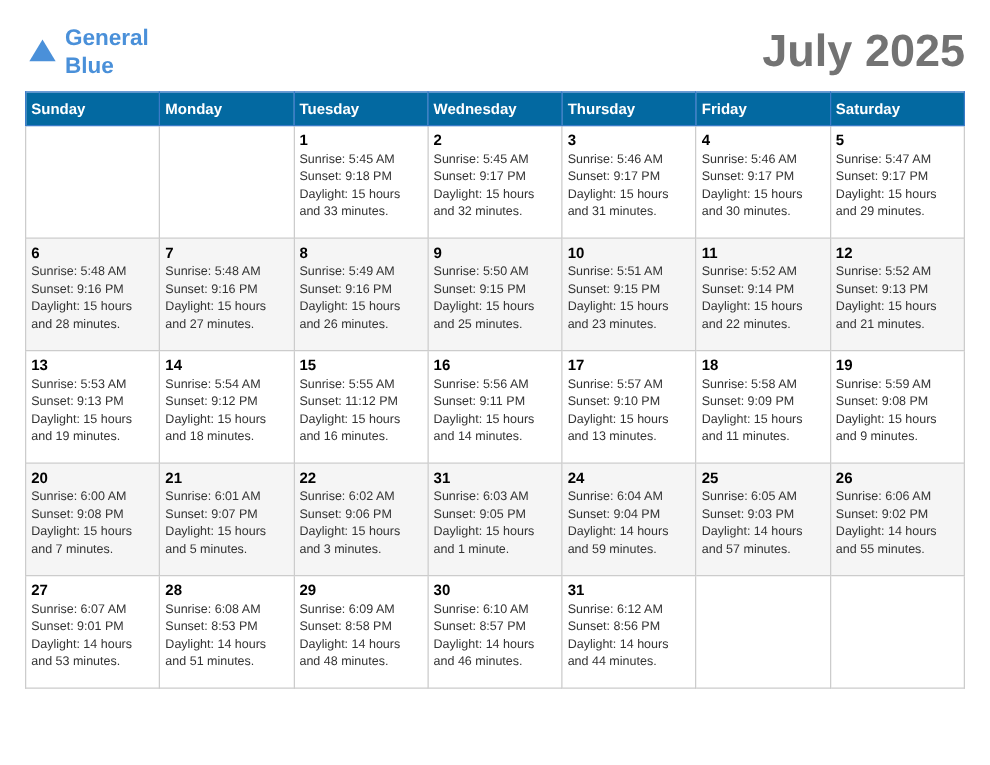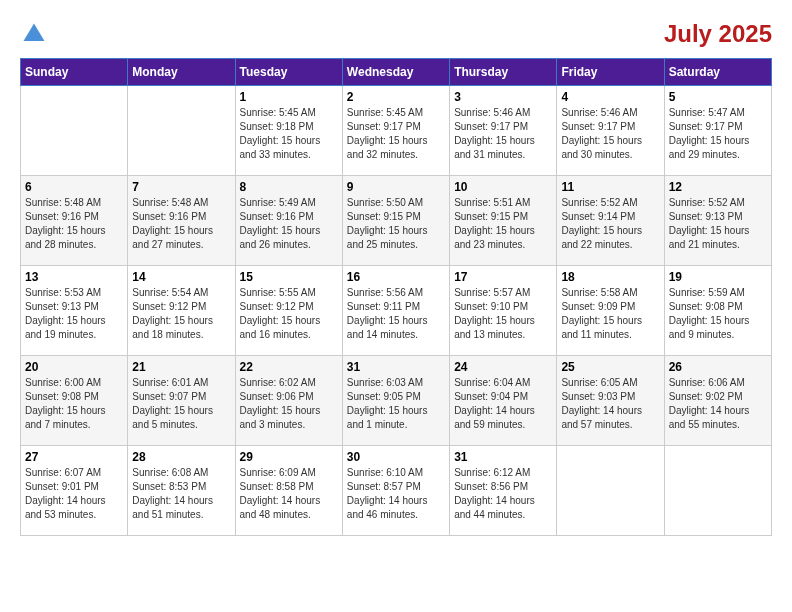--- a/index.html
+++ b/index.html
@@ -31,35 +31,35 @@
     }
     .logo-icon {
       width: 28px;
       height: 28px;
       margin-right: 4px;
     }
     .title-block {
       text-align: right;
     }
     .month-title {
-      font-size: 24px;
+      font-size: 36px;
       font-weight: bold;
-      color: #b91c1c;
+      color: #737373;
     }
     .location {
       font-size: 14px;
       color: #555;
     }
     table {
       width: 100%;
       border-collapse: collapse;
       font-size: 11px;
     }
     thead tr th {
-      background-color: #4c1d95;
+      background-color: #0369a1;
       color: white;
       padding: 6px 4px;
       text-align: left;
       font-size: 12px;
       font-weight: bold;
       border: 1px solid #3a7bc8;
     }
     tbody tr td {
       border: 1px solid #ccc;
       vertical-align: top;
@@ -88,20 +88,24 @@
     }
   </style>
 </head>
 <body>
 
 <div class="header">
   <div class="logo">
     <svg class="logo-icon" viewBox="0 0 40 40">
       <polygon points="20,5 35,30 5,30" fill="#4a90d9"></polygon>
     </svg>
+    <div class="logo-text">
+      <div><span>General</span></div>
+      <div><span style="color:#4a90d9">Blue</span></div>
+    </div>
   </div>
   <div class="title-block">
     <div class="month-title">July 2025</div>
   </div>
 </div>
 
 <table>
   <thead>
     <tr>
     <th>Sunday</th>
@@ -215,21 +219,21 @@
         <td>
           <div class="day-number">14</div>
           <div class="day-info" style="white-space: pre-line;">Sunrise: 5:54 AM
 Sunset: 9:12 PM
 Daylight: 15 hours
 and 18 minutes.</div>
         </td>
         <td>
           <div class="day-number">15</div>
           <div class="day-info" style="white-space: pre-line;">Sunrise: 5:55 AM
-Sunset: 9:12 PM
+Sunset: 11:12 PM
 Daylight: 15 hours
 and 16 minutes.</div>
         </td>
         <td>
           <div class="day-number">16</div>
           <div class="day-info" style="white-space: pre-line;">Sunrise: 5:56 AM
 Sunset: 9:11 PM
 Daylight: 15 hours
 and 14 minutes.</div>
         </td>

